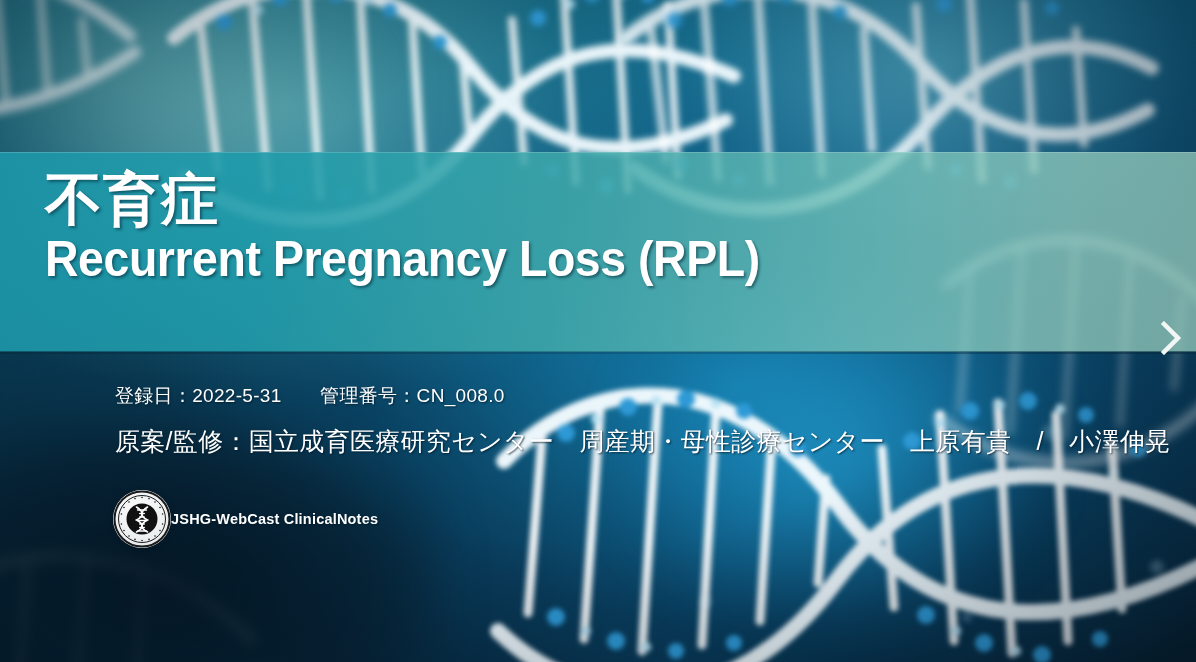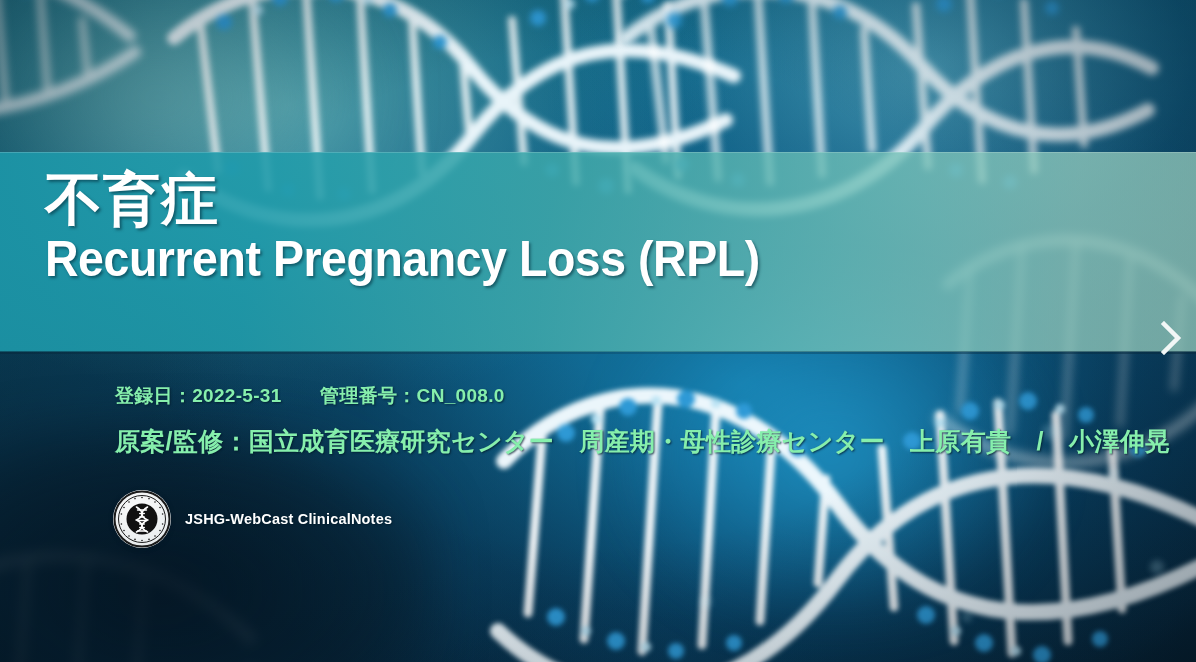--- a/index.html
+++ b/index.html
@@ -126,33 +126,33 @@
     z-index:8;
     cursor:pointer;
     display:flex; align-items:center; justify-content:center;
   }
 
   
   .meta {
     position:absolute;
     left:115px;
     z-index:6;
-    color:#86efac;
-    font-weight:700;
+    color:#ffffff;
+    font-weight:400;
     white-space:nowrap;
     text-shadow:1px 1px 2px rgba(0,25,40,0.75);
   }
   #meta-line-1 { top:383px; font-size:19px; letter-spacing:0.3px; }
   #meta-line-2 { top:425px; font-size:25px; letter-spacing:0.3px; }
 
   
   #footer {
     position:absolute;
     left:113px; top:490px;
-    display:flex; align-items:center; gap:14px;
+    display:flex; align-items:center; gap:0;
     z-index:6;
   }
   #logo-seal {
     width:58px; height:58px;
     border-radius:50%;
     background:radial-gradient(circle at 45% 38%, #fdfdfd 0%, #eceff0 58%, #d7dcde 100%);
     position:relative;
     box-shadow:0 1px 4px rgba(0,20,35,0.5);
     flex:0 0 auto;
     overflow:hidden;

